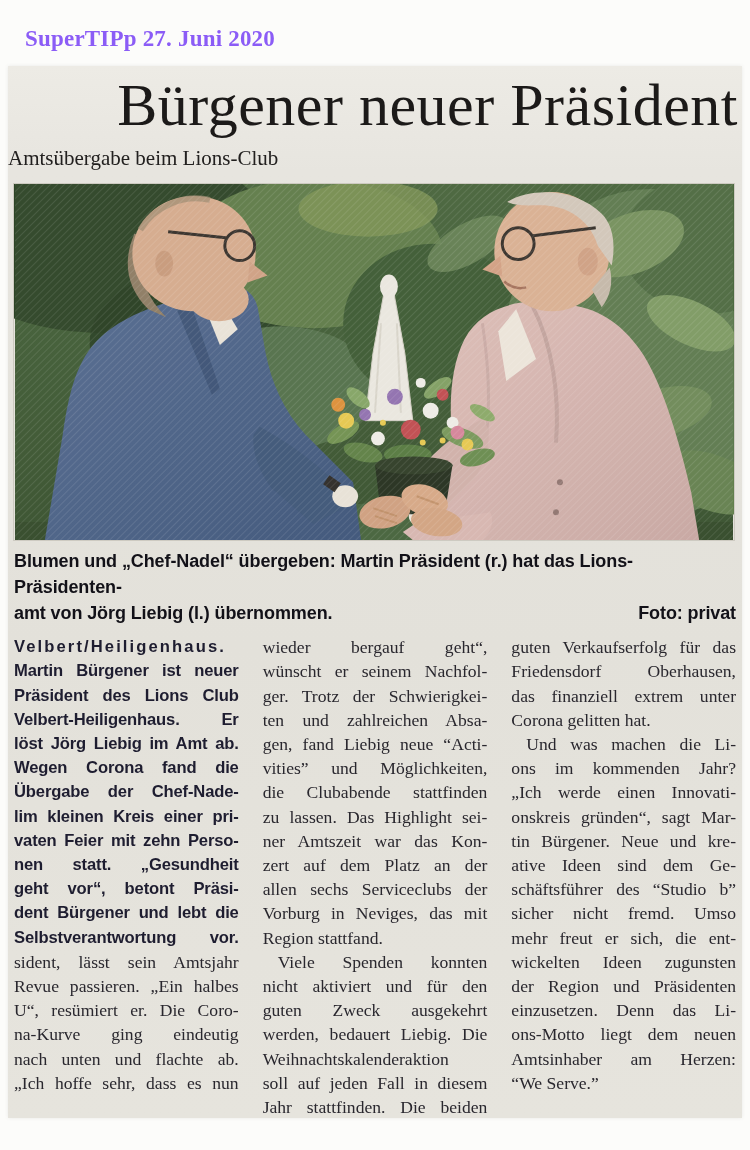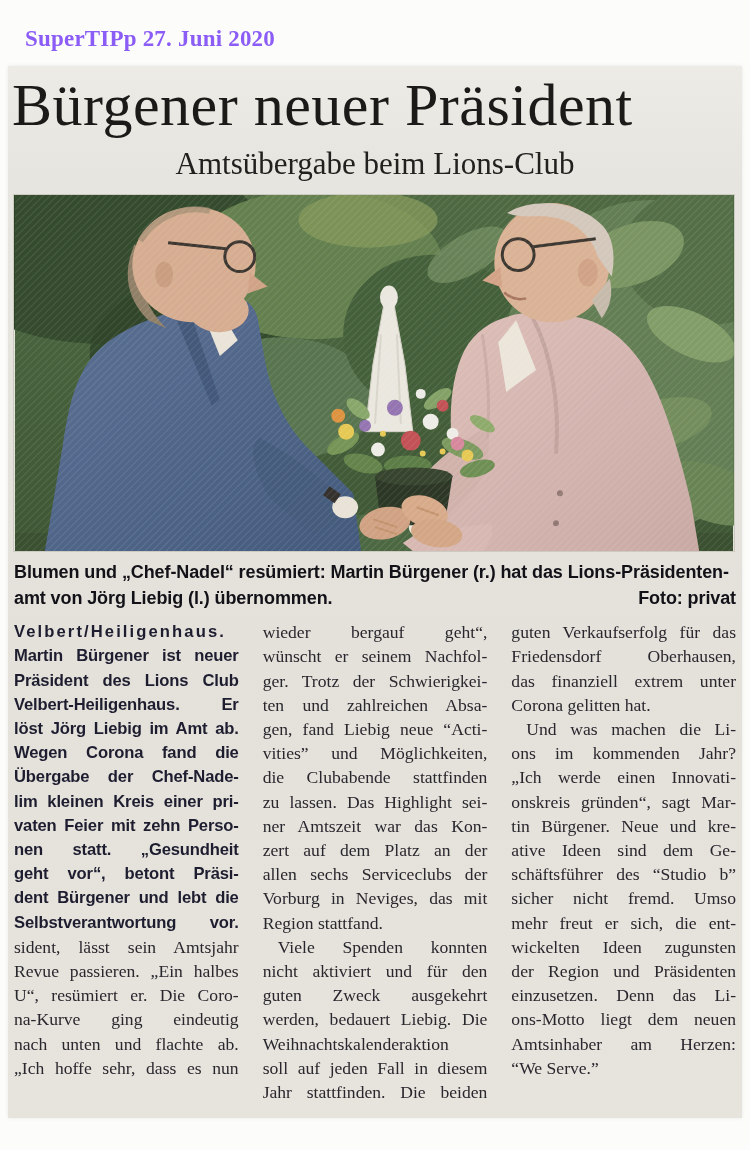--- a/index.html
+++ b/index.html
@@ -12,27 +12,27 @@
     position:absolute;left:25px;top:26px;
     font-family:"Liberation Serif",serif;font-weight:700;
     font-size:23px;color:#8b5cf6;letter-spacing:.2px;
   }
   .clip{
     position:absolute;left:8px;top:66px;width:734px;height:1052px;
     background:linear-gradient(180deg,#edebe5 0%,#e7e5df 10%,#e3e1da 55%,#e6e4dd 100%);
     box-shadow:0 0 4px rgba(0,0,0,.08);
   }
   .headline{
-    margin:6px 4px 0;text-align:left;
+    margin:6px 4px 0;text-align:right;
     font-family:"Liberation Serif",serif;font-size:60px;line-height:1.12;
     color:#1c1a19;letter-spacing:0.5px;white-space:nowrap;
   }
   .subhead{
-    margin-top:7px;text-align:center;
-    font-family:"Liberation Serif",serif;font-size:31px;color:#22201f;
+    margin-top:7px;
+    font-family:"Liberation Serif",serif;font-size:21px;color:#22201f;
   }
   .photo-wrap{margin:12px 5px 0;width:722px;height:358px;}
   .photo-wrap svg{display:block;border:1px solid #cdcac1;box-sizing:border-box;}
   .caption{
     margin:7px 6px 0;width:722px;
     font-family:"Liberation Sans",sans-serif;font-weight:700;
     font-size:18px;line-height:26px;color:#121118;letter-spacing:-.1px;
   }
   .cap-line2{display:flex;justify-content:space-between;}
   .columns{display:flex;gap:24px;padding:9px 6px 0;}
@@ -178,21 +178,21 @@
         <ellipse cx="424" cy="340" rx="26" ry="14" transform="rotate(8 424 340)" fill="#d2a482"></ellipse>
         <path d="M 360 326 L 384 334 M 362 334 L 384 341 M 404 314 L 426 322" stroke="#b8885e" stroke-width="2" fill="none" opacity="0.7"></path>
       </g>
 
       <rect width="722" height="358" fill="#f5d9c8" opacity="0.05"></rect>
       <rect width="722" height="358" fill="url(#raster)"></rect>
     </svg>
   </div>
 
   <div class="caption">
-    <div class="cap-line">Blumen und „Chef-Nadel“ resümiert: Martin Bürgener (r.) hat das Lions-Präsidenten-</div>
+    <div class="cap-line">Blumen und „Chef-Nadel“ übergeben: Martin Präsident (r.) hat das Lions-Präsidenten-</div>
     <div class="cap-line2">
       <span>amt von Jörg Liebig (l.) übernommen.</span>
       <span class="credit">Foto: privat</span>
     </div>
   </div>
 
   <div class="columns">
       <div class="col">
         <div class="block lead">
           <div class="ln ls">Velbert/Heiligenhaus.</div>

